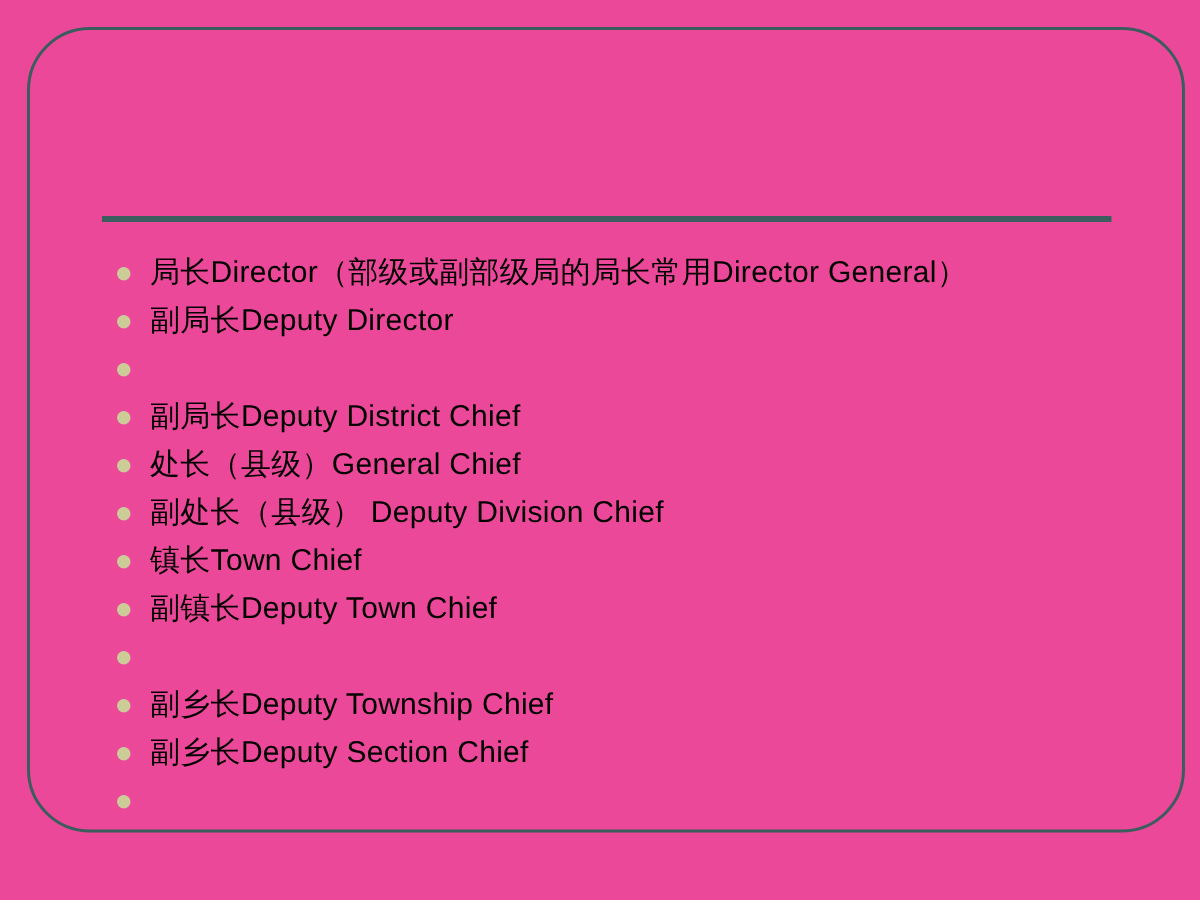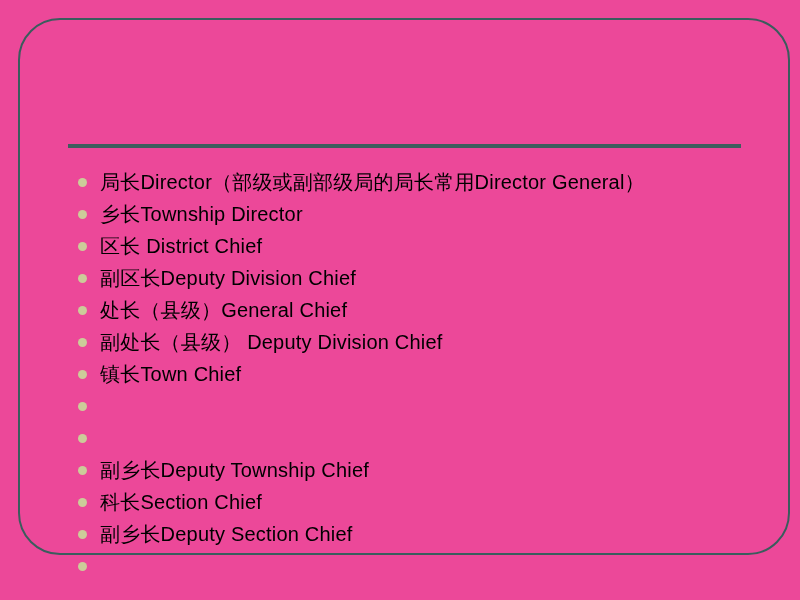--- a/index.html
+++ b/index.html
@@ -101,27 +101,26 @@
 <div id="slide">
 
   <div id="slide-frame"></div>
 
   <div id="title-area"></div>
 
   <div id="title-divider"></div>
 
   <ul id="body-list">
       <li class="bullet-row"><span class="bullet-marker"></span><span class="bullet-text">局长Director（部级或副部级局的局长常用Director  General）</span></li>
-      <li class="bullet-row"><span class="bullet-marker"></span><span class="bullet-text">乡长Township  Director</span></li>
-      <li class="bullet-row"><span class="bullet-marker"></span><span class="bullet-text">区长 District Chief</span></li>
-      <li class="bullet-row"><span class="bullet-marker"></span><span class="bullet-text">副区长Deputy  Division Chief</span></li>
+      <li class="bullet-row"><span class="bullet-marker"></span><span class="bullet-text">副局长Deputy  Director</span></li>
+      <li class="bullet-row"><span class="bullet-marker"></span></li>
+      <li class="bullet-row"><span class="bullet-marker"></span><span class="bullet-text">副局长Deputy  District Chief</span></li>
       <li class="bullet-row"><span class="bullet-marker"></span><span class="bullet-text">处长（县级）General  Chief</span></li>
       <li class="bullet-row"><span class="bullet-marker"></span><span class="bullet-text">副处长（县级） Deputy Division Chief</span></li>
       <li class="bullet-row"><span class="bullet-marker"></span><span class="bullet-text">镇长Town  Chief</span></li>
-      <li class="bullet-row"><span class="bullet-marker"></span></li>
+      <li class="bullet-row"><span class="bullet-marker"></span><span class="bullet-text">副镇长Deputy  Town Chief</span></li>
       <li class="bullet-row"><span class="bullet-marker"></span></li>
       <li class="bullet-row"><span class="bullet-marker"></span><span class="bullet-text">副乡长Deputy  Township  Chief</span></li>
-      <li class="bullet-row"><span class="bullet-marker"></span><span class="bullet-text">科长Section Chief</span></li>
       <li class="bullet-row"><span class="bullet-marker"></span><span class="bullet-text">副乡长Deputy  Section Chief</span></li>
       <li class="bullet-row"><span class="bullet-marker"></span></li>
     </ul>
 
 </div>
 
 </body></html>

